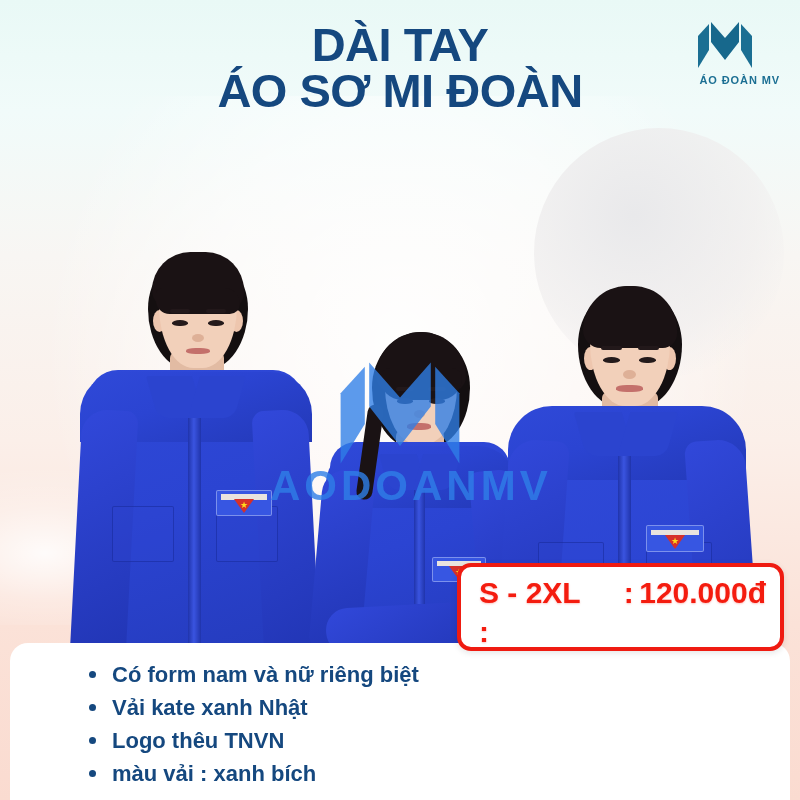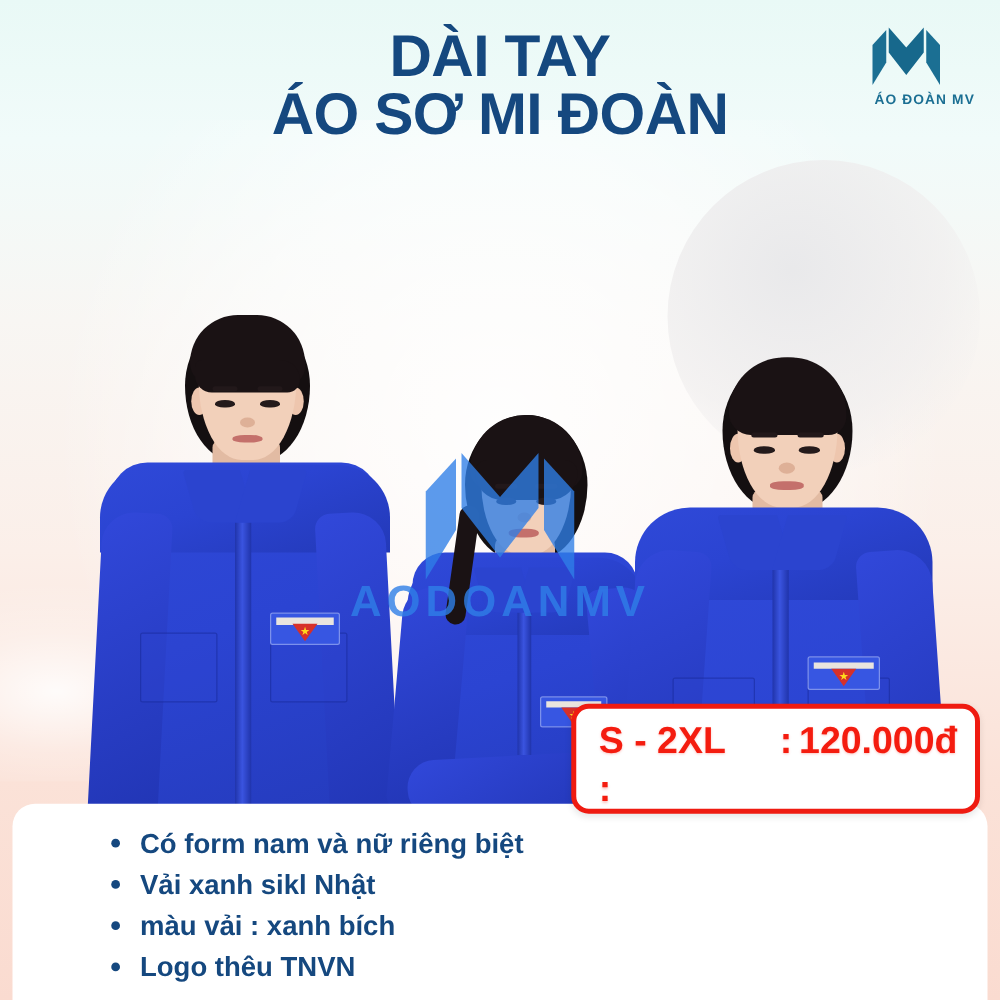--- a/index.html
+++ b/index.html
@@ -190,21 +190,21 @@
     width:260px;
     text-align:center;
     z-index:9;
     pointer-events:none;
   }
   .watermark svg { display:block; margin:0 auto; opacity:0.78; }
   .wm-text {
     margin-top:-6px;
     color:#2f7fe8;
     opacity:0.8;
-    font-size:35px;
+    font-size:42px;
     font-weight:bold;
     letter-spacing:4px;
     text-align:center;
   }
 
   
   .price-box {
     position:absolute;
     left:457px; top:563px;
     width:327px; height:88px;
@@ -448,26 +448,26 @@
   </div>
 
   <div class="bottom-panel">
     <ul class="features">
       <li class="feature">
         <span class="dot"></span>
         <span>Có form nam và nữ riêng biệt</span>
       </li>
       <li class="feature">
         <span class="dot"></span>
-        <span>Vải xanh sikl Nhật</span>
+        <span>Vải kate xanh Nhật</span>
+      </li>
+      <li class="feature">
+        <span class="dot"></span>
+        <span>Logo thêu TNVN</span>
       </li>
       <li class="feature">
         <span class="dot"></span>
         <span>màu vải : xanh bích</span>
       </li>
-      <li class="feature">
-        <span class="dot"></span>
-        <span>Logo thêu TNVN</span>
-      </li>
     </ul>
   </div>
 
 </div>
 
 </body></html>

